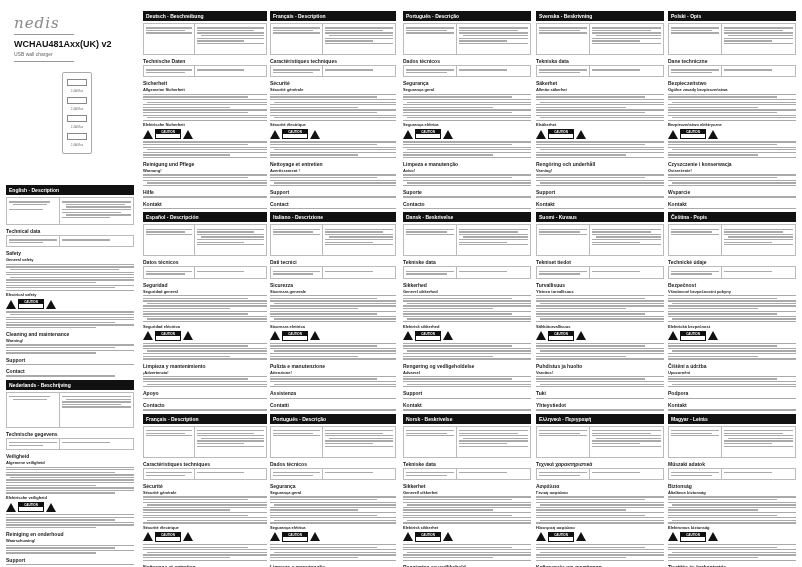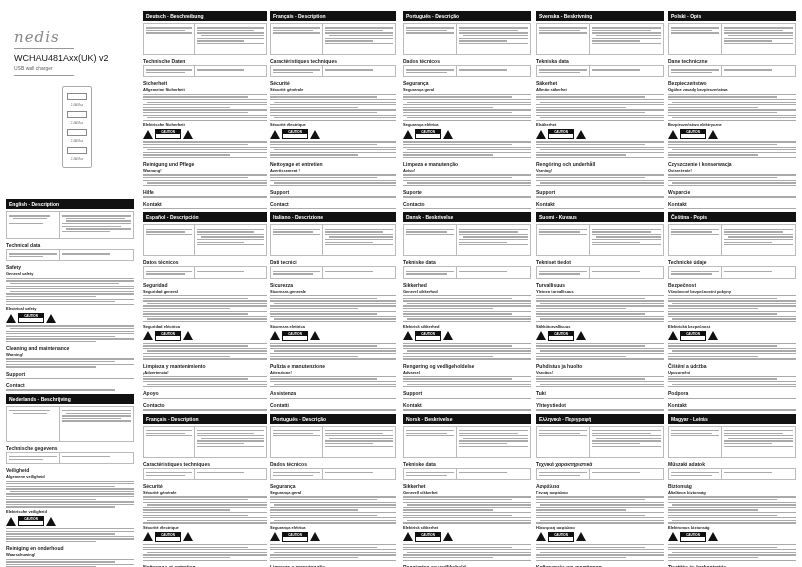--- a/index.html
+++ b/index.html
@@ -4,23 +4,23 @@
 <style>
 *{box-sizing:border-box;margin:0;padding:0}
 body{width:802px;height:567px;background:#fff;font-family:"Liberation Sans",sans-serif;color:#222;overflow:hidden;position:relative}
 .col{position:absolute;top:8px;overflow:hidden}
 .c0{left:6px;width:128px}
 .c1{left:143px;width:124px}
 .c2{left:270px;width:126px}
 .c3{left:403px;width:128px}
 .c4{left:536px;width:128px}
 .c5{left:668px;width:128px}
-.logo{font-family:"DejaVu Serif",serif;font-style:italic;font-size:15px;color:#888;margin:20px 0 2px 8px;letter-spacing:1px}
+.logo{font-family:"DejaVu Serif",serif;font-style:italic;font-size:15px;color:#888;margin:6px 0 2px 8px;letter-spacing:1px}
 .rule{border-top:1px solid #999;width:60px;margin:2px 0 4px 8px}
-.prod{font-size:9px;font-weight:normal;margin-left:8px;color:#111}
+.prod{font-size:9px;font-weight:bold;margin-left:8px;color:#111}
 .sub{font-size:5px;color:#666;margin:2px 0 4px 8px}
 .device{margin:10px 0 0 56px;width:30px;height:82px;border:1px solid #aaa;border-radius:2px;padding:6px 4px}
 .port{height:7px;border:1px solid #888;margin-bottom:3px}
 .plab{font-size:3px;color:#777;text-align:center;margin-bottom:4px}
 .banner{background:#111;color:#fff;font-size:5px;font-weight:bold;padding:2px 3px;margin:3px 0 2px}
 .tbl{border:1px solid #bbb;display:flex;margin-bottom:2px}
 .tbl .l{width:42%;border-right:1px solid #bbb;padding:2px}
 .tbl .r{flex:1;padding:2px}
 .h{font-size:5px;font-weight:bold;margin:3px 0 1px}
 .h2{font-size:4px;font-weight:bold;margin:1px 0}

